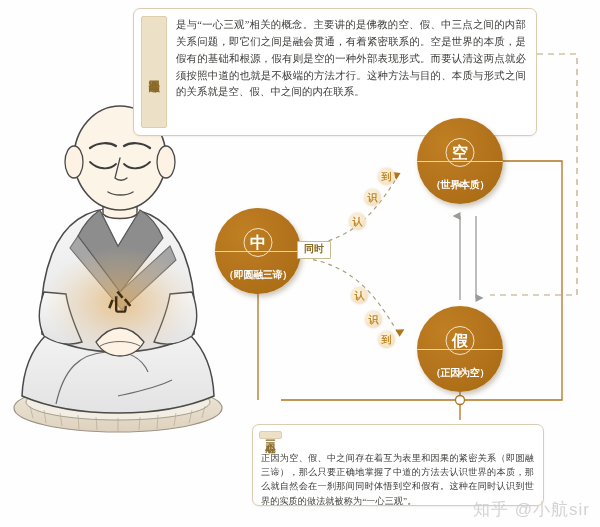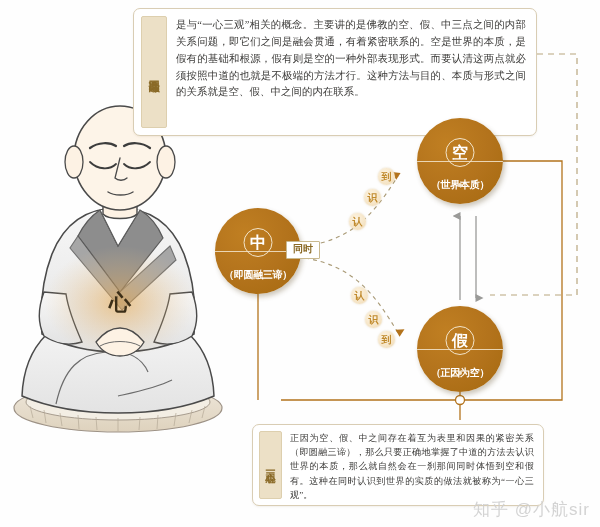--- a/index.html
+++ b/index.html
@@ -85,20 +85,21 @@
     left: 133px;
     top: 8px;
     width: 404px;
     height: 128px;
   }
   #panel-bottom {
     left: 252px;
     top: 424px;
     width: 292px;
     height: 82px;
+    flex-direction: column;
   }
   #panel-bottom .panel-body {
     font-size: 9.1px;
     line-height: 1.56;
     padding: 6px 9px 6px 8px;
   }
   #panel-bottom .panel-tab {
     width: 21px;
     font-size: 10px;
     margin: 6px 0 6px 6px;
@@ -163,21 +164,21 @@
     background: #f5e9d4;
   }
 
   #node-kong  { left: 417px; top: 118px; }
   #node-zhong { left: 215px; top: 208px; }
   #node-jia   { left: 417px; top: 306px; }
 
   
   #tag-tongshi {
     position: absolute;
-    left: 286px;
+    left: 297px;
     top: 241px;
     padding: 1px 6px 2px 6px;
     border: 1px solid #c9b98f;
     background: #ffffff;
     color: #8a6a27;
     font-size: 10px;
     font-weight: bold;
     font-family: "Liberation Sans", "DejaVu Sans", sans-serif;
     line-height: 1.25;
     border-radius: 1px;

